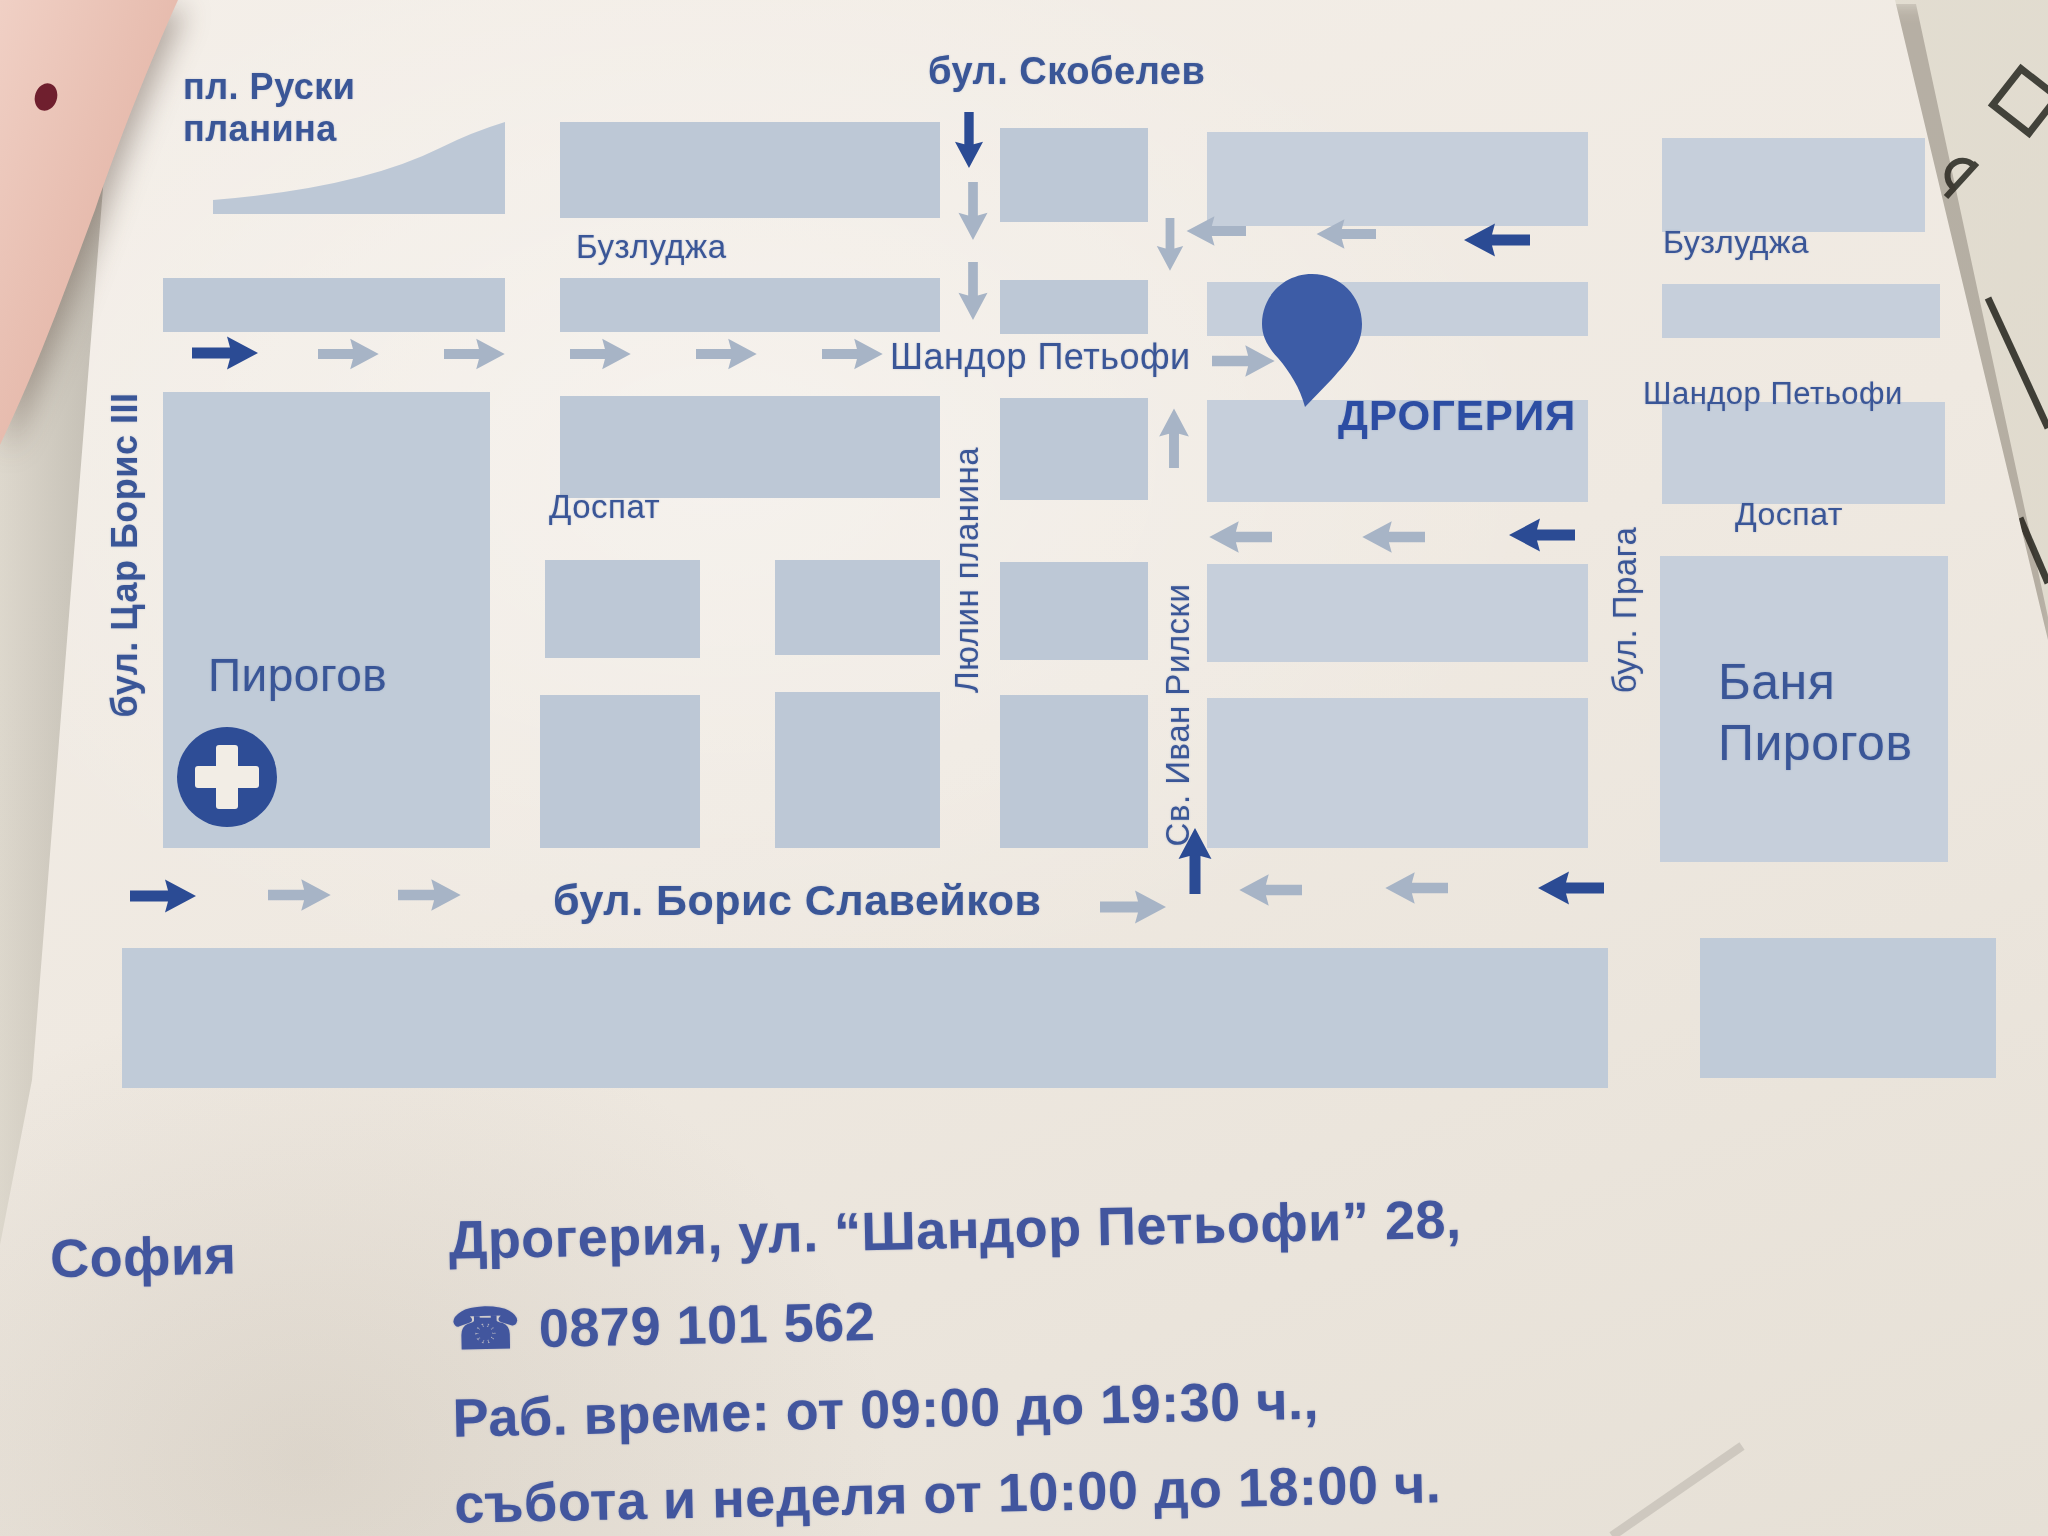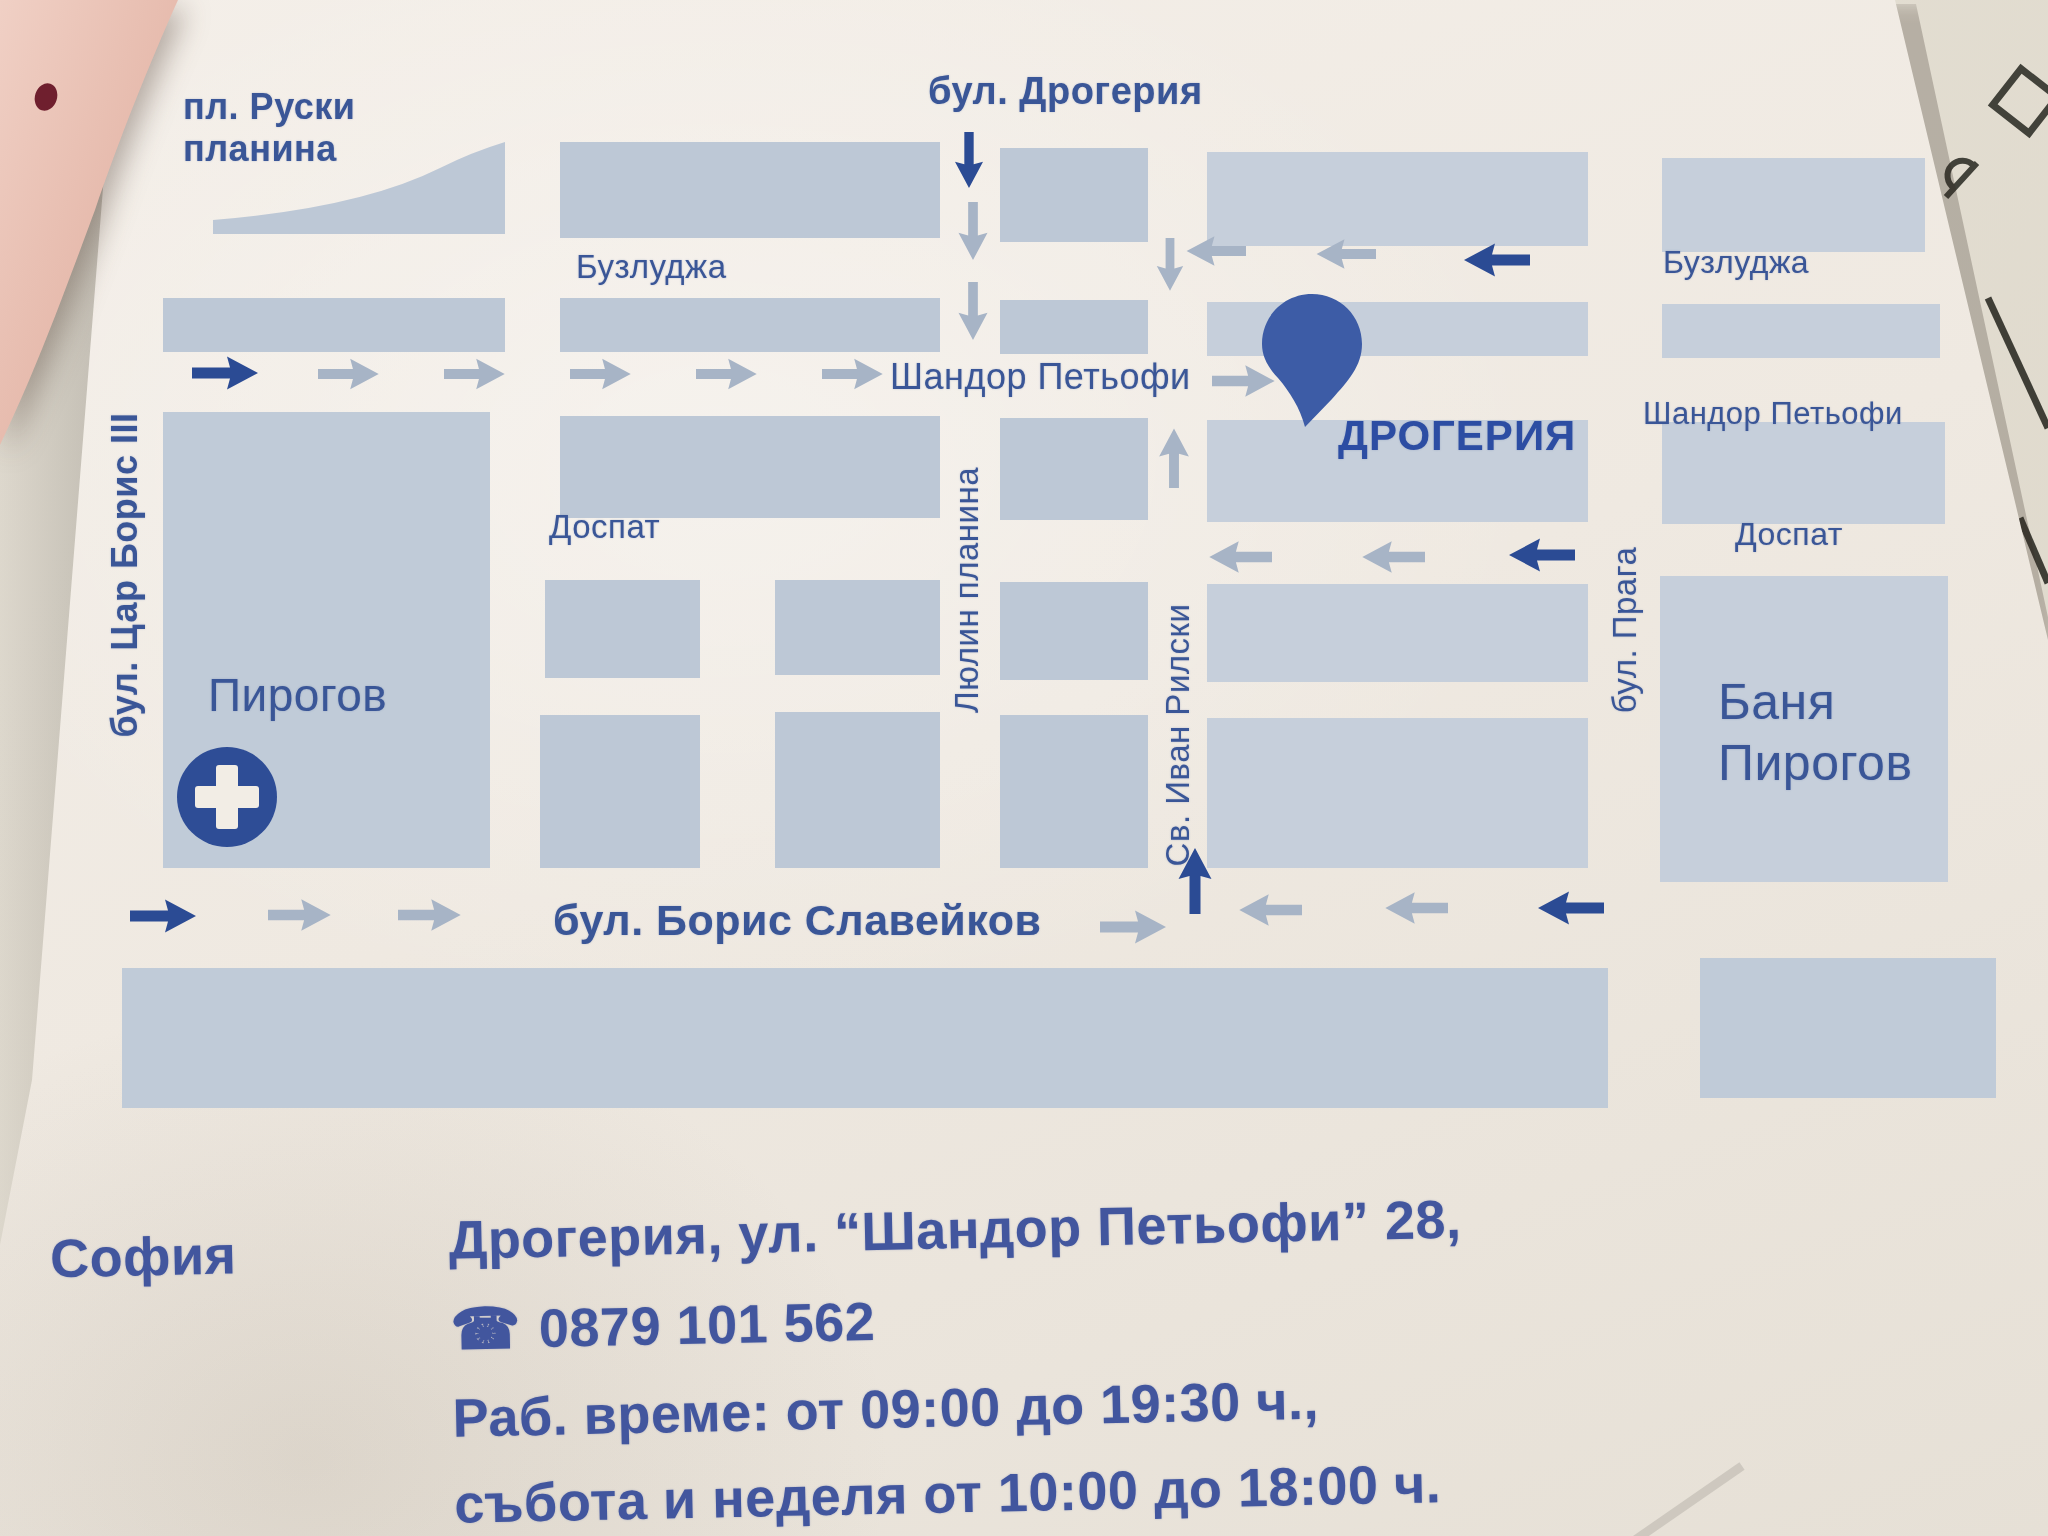--- a/index.html
+++ b/index.html
@@ -17,21 +17,21 @@
     clip-path:polygon(112px 0px,1907px 0px,2048px 655px,2048px 1536px,0px 1536px,0px 1250px,26px 1082px);
     filter:blur(9px);transform:translate(9px,4px);}
   .paper{position:absolute;inset:0;
     background:
       radial-gradient(1200px 800px at 35% 30%,rgba(255,255,255,.35),rgba(255,255,255,0) 70%),
       radial-gradient(900px 700px at 15% 95%,rgba(150,138,120,.18),rgba(150,138,120,0) 65%),
       linear-gradient(160deg,#f4efe9 0%,#efe9e1 48%,#e6e0d6 100%);
     clip-path:polygon(118px 0px,1895px 0px,2048px 640px,2048px 1536px,0px 1536px,0px 1245px,32px 1080px);}
 
   
-  .map{position:absolute;inset:0;filter:blur(.4px);margin-top:20px;}
+  .map{position:absolute;inset:0;filter:blur(.4px);}
   .blk{position:absolute;background:#bdc8d6;}
   .blk.lt{background:#c6cfdb;}
   .blk.md{background:#c0cbd8;}
   .lbl{position:absolute;color:#3a5697;font-weight:500;white-space:nowrap;
        letter-spacing:.5px;text-shadow:0 0 2px rgba(58,86,151,.30);}
   .vlbl{transform:translate(-50%,-50%) rotate(-90deg);}
   .b{font-weight:700;}
 
   
   .info{position:absolute;inset:0;transform:rotate(-1.2deg);transform-origin:300px 1300px;
@@ -137,21 +137,21 @@
           <rect x="216" y="745" width="22" height="64" rx="3" fill="#f2ede5"></rect>
         </g>
 
         <line x1="1612" y1="1536" x2="1742" y2="1446" stroke="#c9c4bb" stroke-width="9" opacity="0.85"></line>
       </svg>
 
       <div class="lbl" style="left:183px;top:66px;font-size:36px;line-height:1.18;font-weight:600">
         <div>пл. Руски</div>
         <div>планина</div>
       </div>
-      <div class="lbl" style="left:928px;top:50px;font-size:38px;font-weight:600">бул. Дрогерия</div>
+      <div class="lbl" style="left:928px;top:50px;font-size:38px;font-weight:600">бул. Скобелев</div>
       <div class="lbl" style="left:576px;top:228px;font-size:33px">Бузлуджа</div>
       <div class="lbl" style="left:1663px;top:224px;font-size:32px">Бузлуджа</div>
       <div class="lbl" style="left:890px;top:336px;font-size:36px">Шандор Петьофи</div>
       <div class="lbl" style="left:1643px;top:376px;font-size:31px">Шандор Петьофи</div>
       <div class="lbl b" style="left:1338px;top:392px;font-size:42px;color:#2c4da3;letter-spacing:1px">ДРОГЕРИЯ</div>
       <div class="lbl" style="left:549px;top:488px;font-size:33px">Доспат</div>
       <div class="lbl" style="left:1735px;top:496px;font-size:32px">Доспат</div>
       <div class="lbl" style="left:208px;top:648px;font-size:46px">Пирогов</div>
       <div class="lbl" style="left:1718px;top:652px;font-size:50px;line-height:1.22">
         <div>Баня</div>

